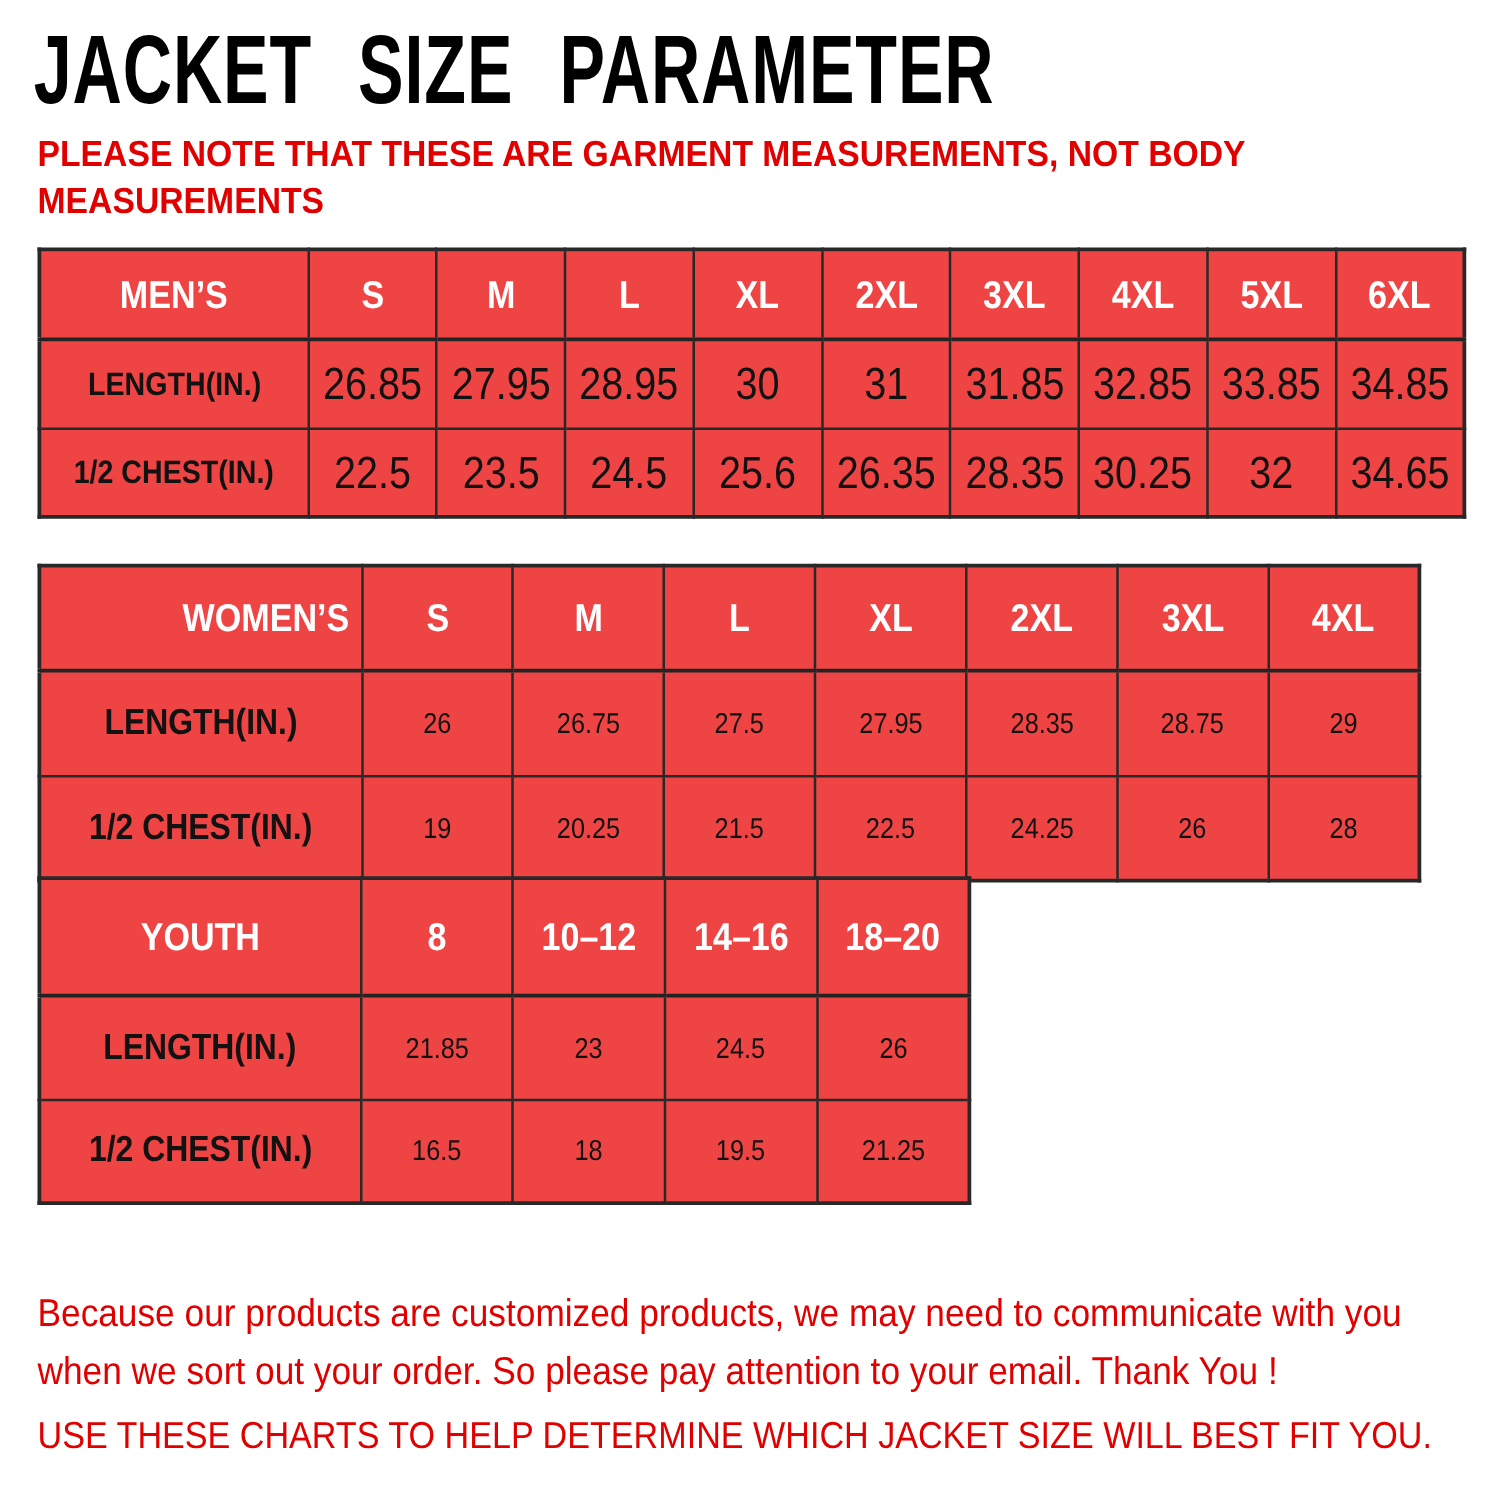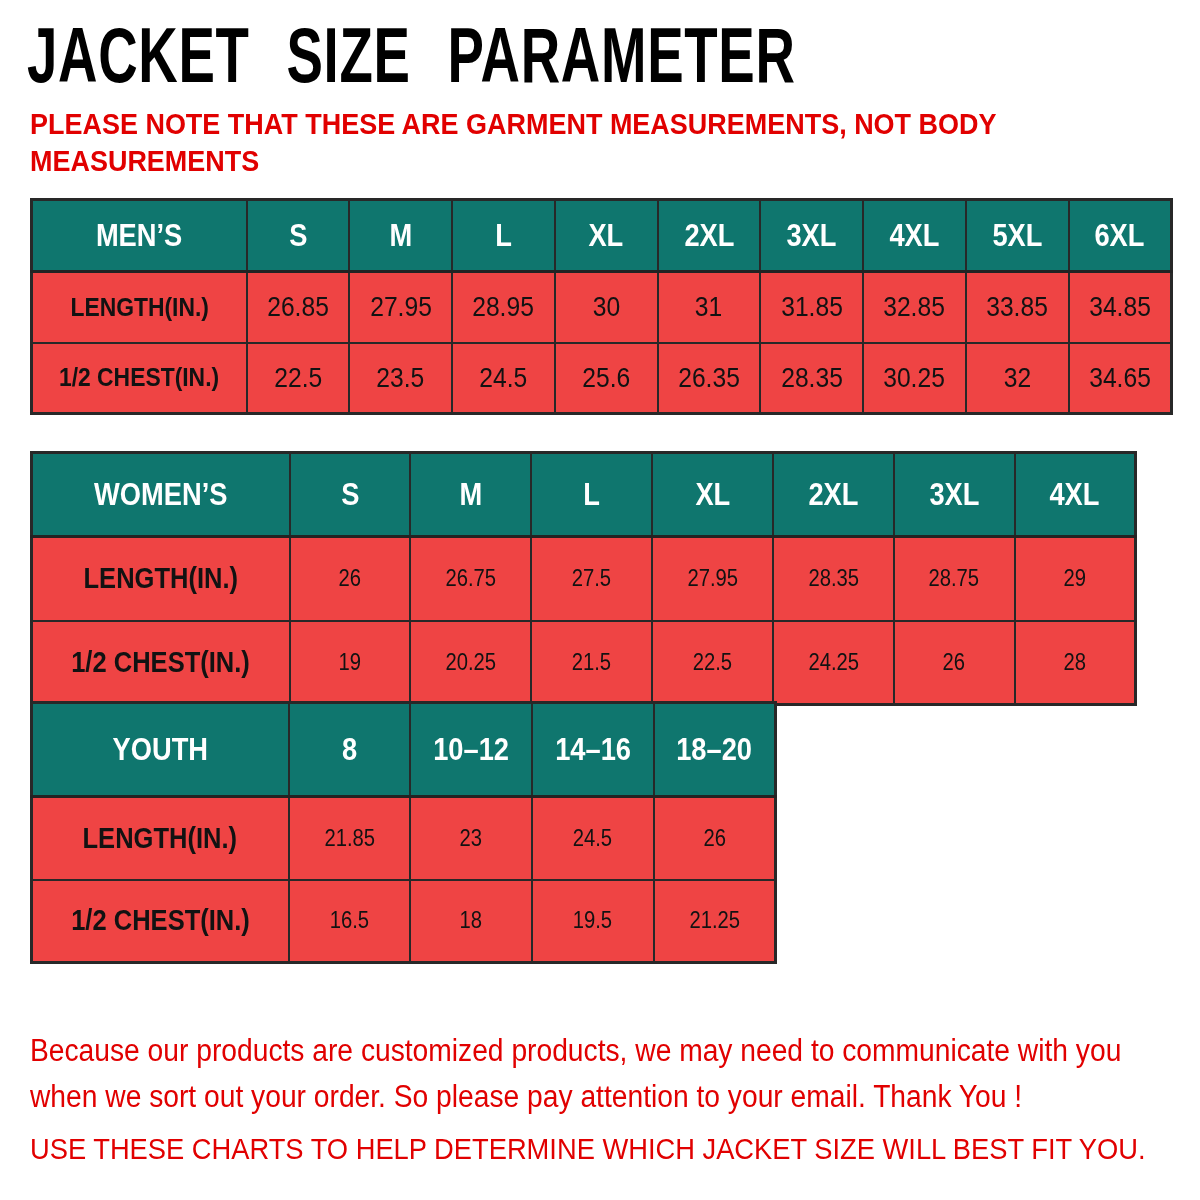--- a/index.html
+++ b/index.html
@@ -48,39 +48,39 @@
     width: 100%;
     border: 3px solid #282828;
   }
   table.size-table th, table.size-table td {
     border: 2px solid #282828;
     padding: 0;
     text-align: center;
     vertical-align: middle;
   }
   table.size-table th {
-    background: #0f766e;
+    background: #ef4444;
     color: #ffffff;
     font-weight: bold;
     font-size: 31px;
     border-bottom: 3px solid #232323;
   }
   table.size-table td { color: #121212; background: #ef4444; }
   td.label-cell { font-weight: bold; }
   .mens th.corner   { width: 215px; }
-  .womens th.corner { width: 258px; }
+  .womens th.corner { width: 258px; text-align: right; }
   .youth th.corner  { width: 257px; }
   .mens tr.head   { height: 72px; }
   .mens tr.data   { height: 71px; }
   .womens tr.head { height: 84px; }
   .womens tr.data { height: 84px; }
   .youth tr.head  { height: 94px; }
   .youth tr.data  { height: 83px; }
   .mens td.label-cell { font-size: 26px; }
-  .mens td.val-cell   { font-size: 28px; }
+  .mens td.val-cell   { font-size: 36px; }
   .womens td.label-cell, .youth td.label-cell { font-size: 29px; }
   .womens td.val-cell,   .youth td.val-cell   { font-size: 23px; }
   .ct {
     display: inline-block;
     transform: scaleX(0.88);
     transform-origin: center center;
     white-space: nowrap;
   }
   .footer-para {
     position: absolute;

